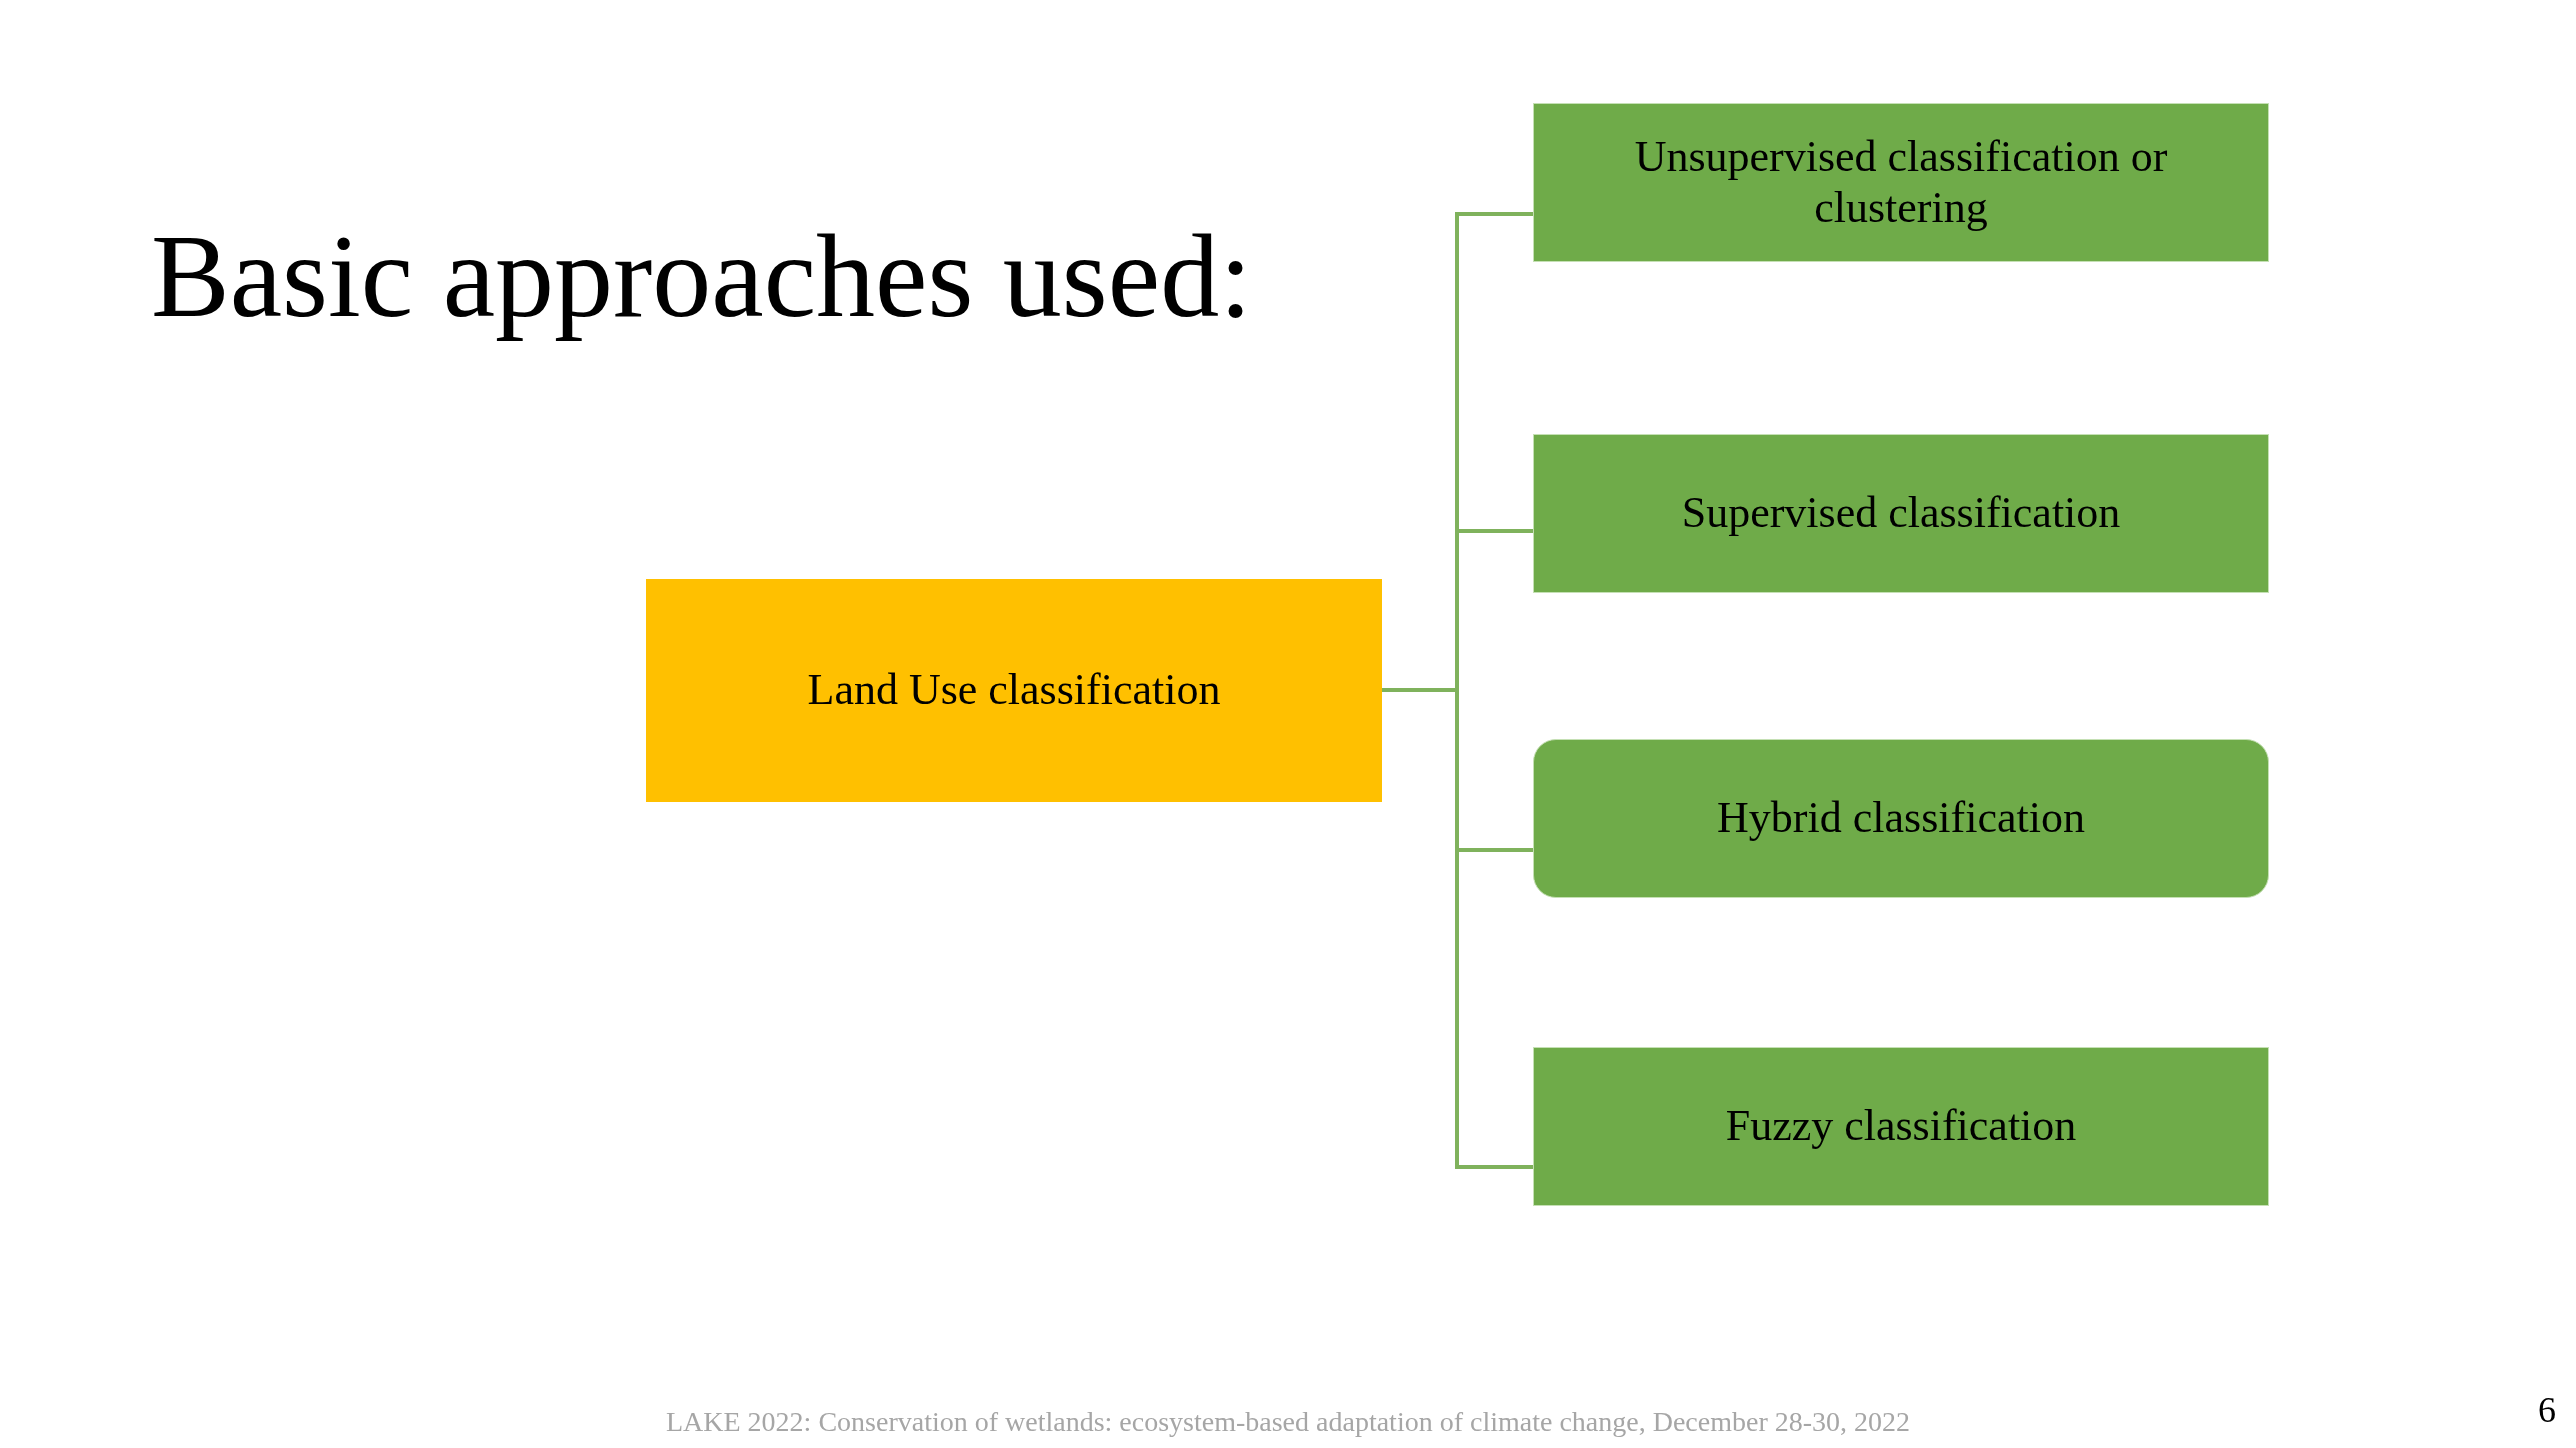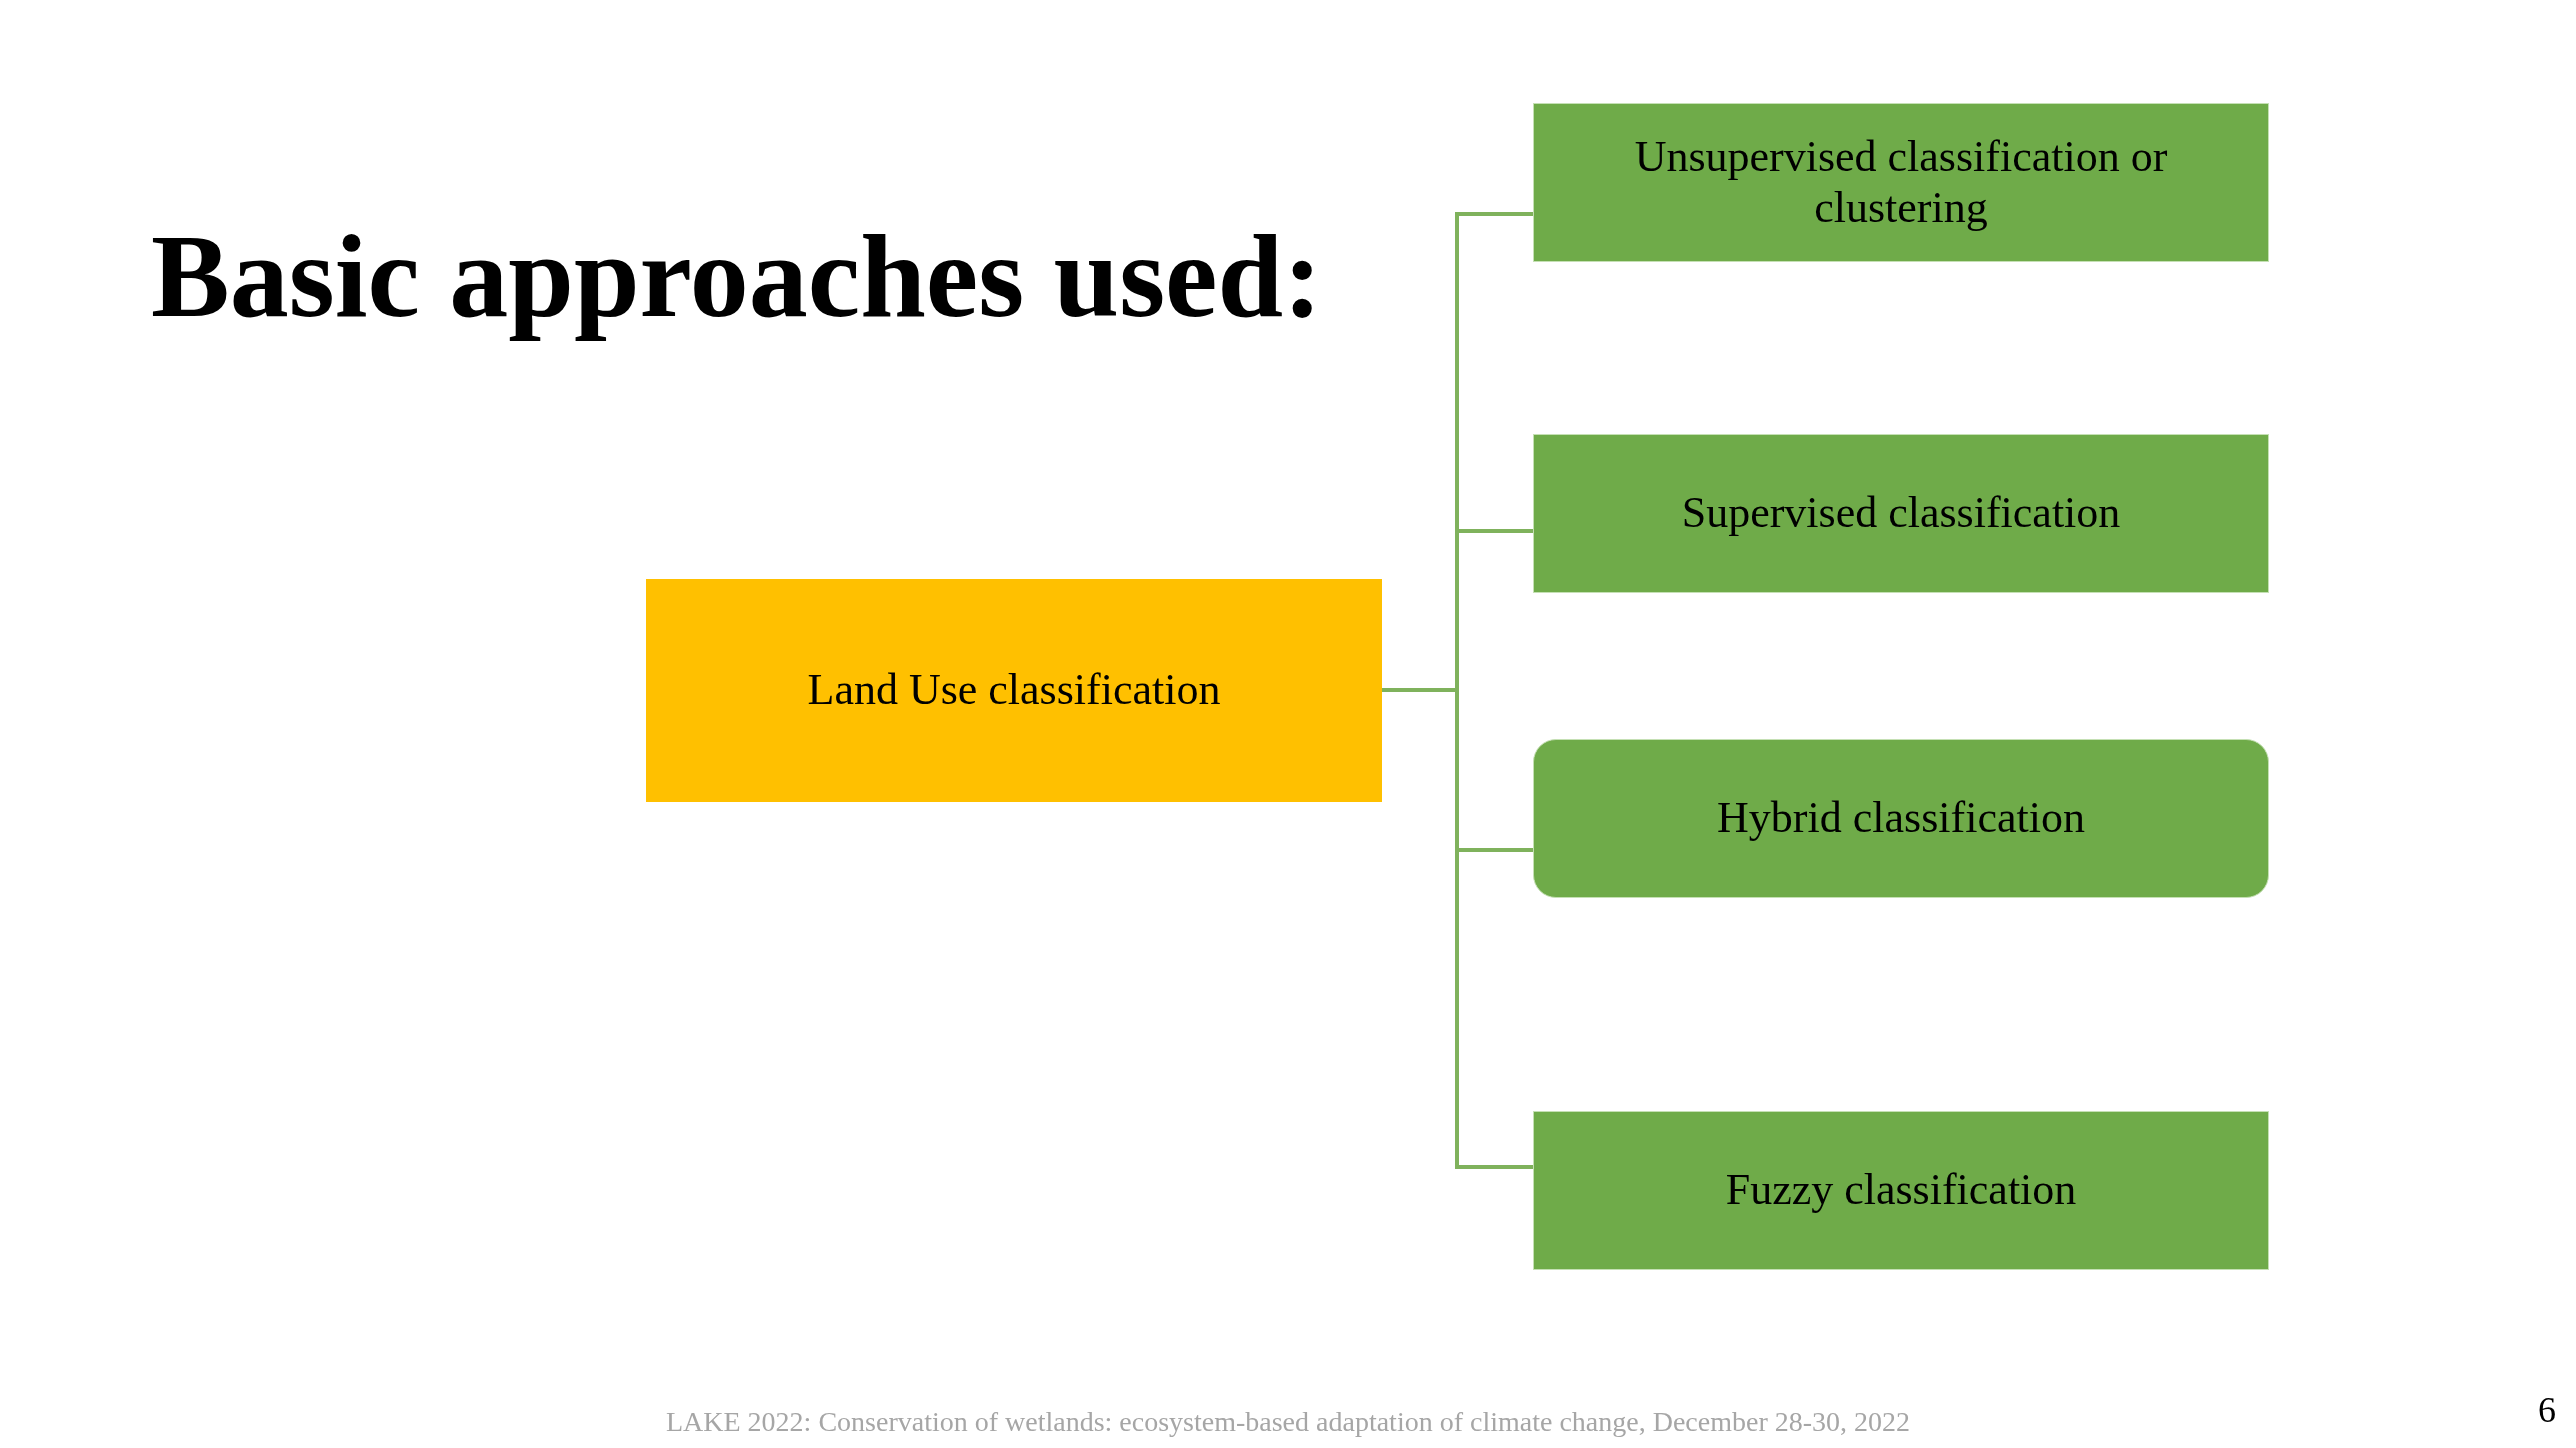--- a/index.html
+++ b/index.html
@@ -8,21 +8,21 @@
     background:#ffffff;
     position:relative;
     overflow:hidden;
     font-family:"Liberation Serif","DejaVu Serif",serif;
     color:#000;
   }
   .slide-title {
     position:absolute;
     left:151px; top:218px;
     font-size:118px;
-    font-weight:bold;
+    font-weight:normal;
     line-height:1;
     white-space:nowrap;
     color:#000;
   }
   .root-box {
     position:absolute;
     left:646px; top:579px;
     width:736px; height:223px;
     background:#FFC000;
     display:flex; align-items:center; justify-content:center;
@@ -37,21 +37,21 @@
     background:#6FAB49;
     border:1.9px solid #C5E0B4;
     display:flex; align-items:center; justify-content:center;
     font-size:44px; line-height:1.15;
     text-align:center;
     padding:0 66px;
   }
   .c1 { top:103px; }
   .c2 { top:434px; }
   .c3 { top:739px;border-radius:23px; }
-  .c4 { top:1111px; }
+  .c4 { top:1047px; }
   .conn { position:absolute; background:#7FB25C; }
   .conn-v    { left:1455px; top:212px;  width:3.9px;  height:956px; }
   .stub-root { left:1382px; top:688px;  width:74px; height:3.9px; }
   .stub-1    { left:1455px; top:212px;  width:78px; height:3.9px; }
   .stub-2    { left:1455px; top:529px;  width:78px; height:3.9px; }
   .stub-3    { left:1455px; top:848px;  width:78px; height:3.9px; }
   .stub-4    { left:1455px; top:1165px; width:78px; height:3.9px; }
   .slide-footer {
     position:absolute;
     left:0; top:1399px; width:2576px;

